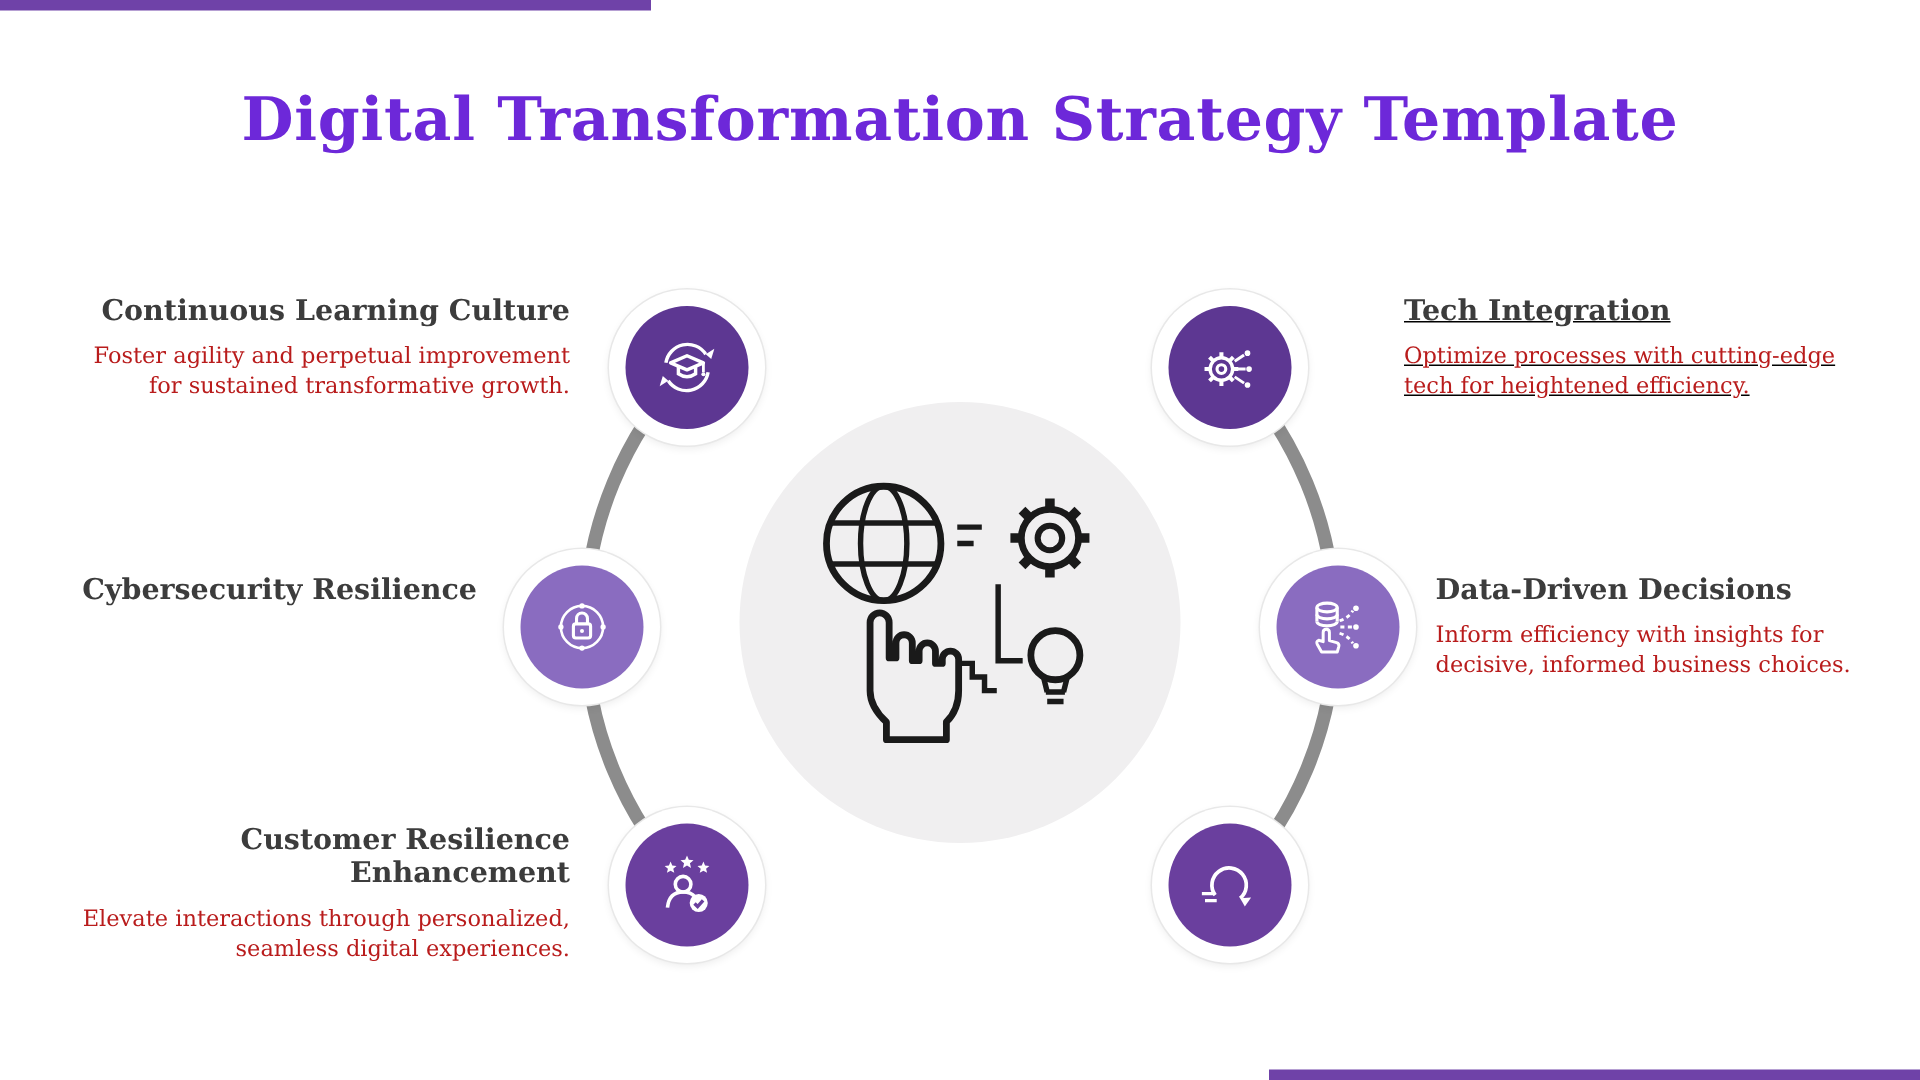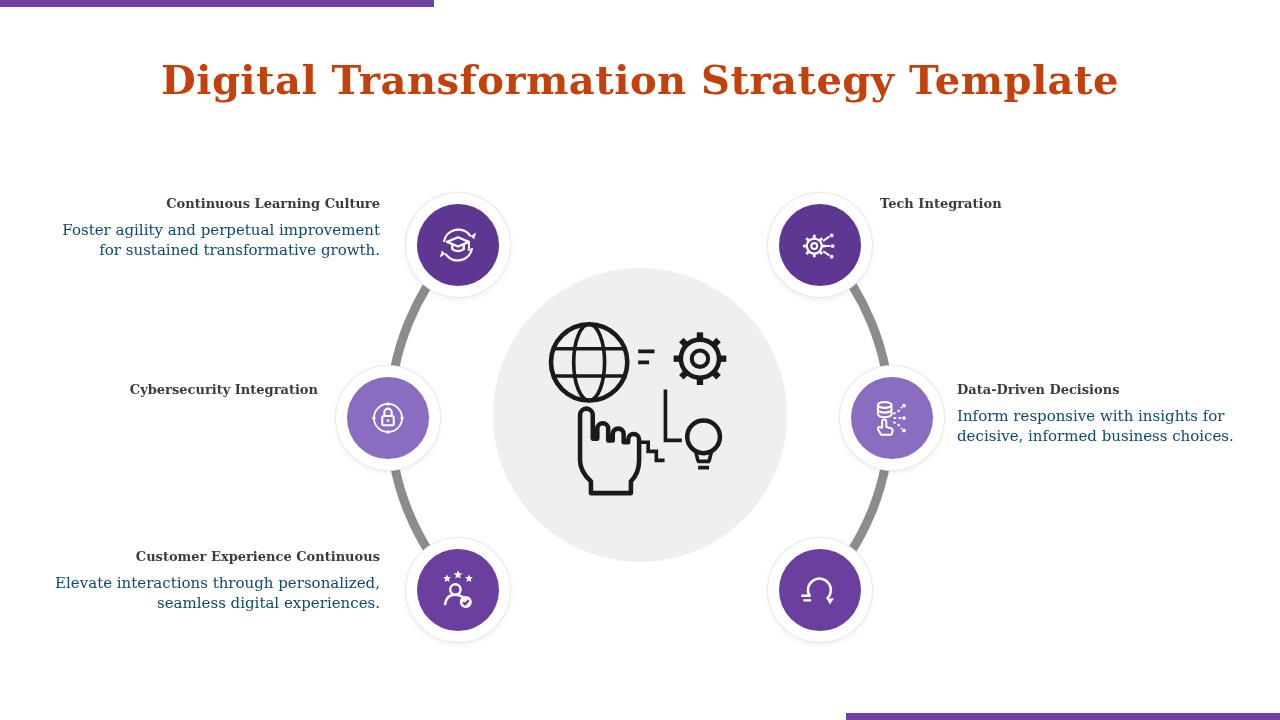--- a/index.html
+++ b/index.html
@@ -8,21 +8,21 @@
     font-family:"DejaVu Serif","Liberation Serif",serif;position:relative;
   }
   .stage{position:absolute;inset:0;}
 
   .bar{position:absolute;height:7px;background:#6f42a8;}
   .bar-top{left:0;top:0;width:434px;}
   .bar-bottom{right:0;bottom:0;width:434px;}
 
   .slide-title{
     position:absolute;top:56px;left:0;width:100%;text-align:center;
-    font-size:40px;font-weight:700;color:#c2410c;letter-spacing:.5px;margin:0;
+    font-size:40px;font-weight:700;color:#6d28d9;letter-spacing:.5px;margin:0;
   }
 
   .arcs{position:absolute;left:0;top:0;width:1280px;height:720px;pointer-events:none;}
 
   .center-circle{
     position:absolute;left:493px;top:268px;width:294px;height:294px;border-radius:50%;
     background:#f0eff0;display:flex;align-items:center;justify-content:center;
   }
   .center-circle svg{width:218px;height:218px;}
 
@@ -38,28 +38,28 @@
   .disc-mid{background:#6a3f9e;color:#6a3f9e;}
 
   .n-l1{left:406px;top:193px;}
   .n-l2{left:336px;top:366px;}
   .n-l3{left:406px;top:538px;}
   .n-r1{left:768px;top:193px;}
   .n-r2{left:840px;top:366px;}
   .n-r3{left:768px;top:538px;}
 
   .tb{position:absolute;}
-  .tb h3{margin:0 0 9px 0;font-size:13px;font-weight:700;color:#3c3c3c;}
-  .tb p{margin:0;font-size:15px;line-height:1.34;color:#0c4a6e;}
+  .tb h3{margin:0 0 9px 0;font-size:19px;font-weight:700;color:#3c3c3c;}
+  .tb p{margin:0;font-size:15px;line-height:1.34;color:#b91c1c;}
   .tb-left{text-align:right;}
   .tb-right{text-align:left;}
   .tb-l1{left:60px;top:196px;width:320px;}
   .tb-l2{left:18px;top:382px;width:300px;}
   .tb-l3{left:40px;top:549px;width:340px;}
-  .tb-r1{left:880px;top:196px;width:300px;}
+  .tb-r1{left:936px;top:196px;width:300px;text-decoration:underline;}
   .tb-r2{left:957px;top:382px;width:285px;}
   .tb-r3{left:900px;top:549px;width:315px;}
 </style>
 </head>
 <body>
 
 <div class="stage">
 
   <div class="bar bar-top"></div>
   <div class="bar bar-bottom"></div>
@@ -220,31 +220,32 @@
       </svg>
     </div>
   </div>
 
   <div class="tb tb-left tb-l1">
     <h3>Continuous Learning Culture</h3>
     <p>Foster agility and perpetual improvement for sustained transformative growth.</p>
   </div>
 
   <div class="tb tb-left tb-l2">
-    <h3>Cybersecurity Integration</h3>
+    <h3>Cybersecurity Resilience</h3>
   </div>
 
   <div class="tb tb-left tb-l3">
-    <h3>Customer Experience Continuous</h3>
+    <h3>Customer Resilience Enhancement</h3>
     <p>Elevate interactions through personalized, seamless digital experiences.</p>
   </div>
 
   <div class="tb tb-right tb-r1">
     <h3>Tech Integration</h3>
+    <p>Optimize processes with cutting-edge tech for heightened efficiency.</p>
   </div>
 
   <div class="tb tb-right tb-r2">
     <h3>Data-Driven Decisions</h3>
-    <p>Inform responsive with insights for decisive, informed business choices.</p>
+    <p>Inform efficiency with insights for decisive, informed business choices.</p>
   </div>
 
 
 </div>
 
 </body></html>

